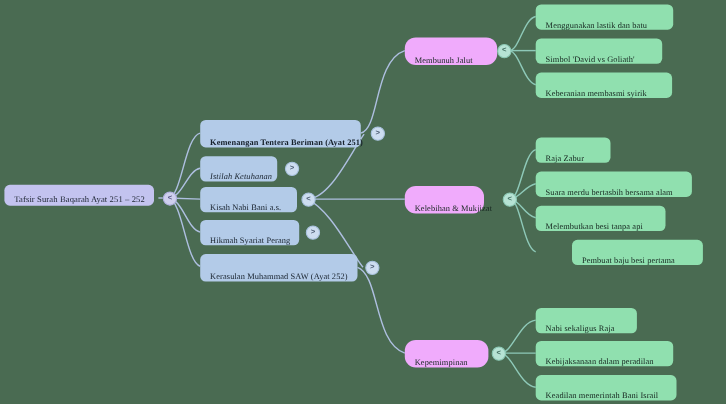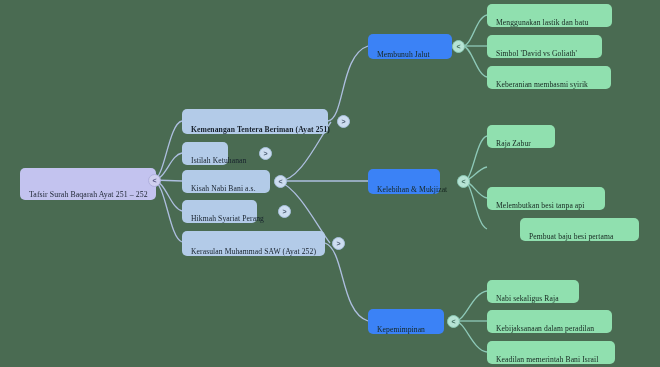--- a/index.html
+++ b/index.html
@@ -43,22 +43,23 @@
   .node.root {
     background: #c3c3ef;
     color: #1b2330;
     font-size: 7.8px;
   }
   .node.l1 {
     background: #b3cbe8;
     color: #16202b;
   }
   .node.l2 {
-    background: #3b82f6;
+    background: #f0abfc;
     color: #15251f;
+    border-radius: 10px;
   }
   .node.leaf {
     background: #90e0af;
     color: #15251f;
   }
   .toggle {
     position: absolute;
     width: 11px;
     height: 11px;
     border-radius: 50%;
@@ -126,49 +127,49 @@
       <path d="M464 181 C 473 180, 477 169, 487 167"></path>
       <path d="M464 181 C 473 182, 477 196, 487 198"></path>
       <path d="M464 181 C 473 182, 476 225, 487 229"></path>
 
       <path d="M455 321 C 466 321, 472 293, 487 291"></path>
       <path d="M455 321 L 487 321"></path>
       <path d="M455 321 C 466 322, 472 350, 487 352"></path>
     </g>
   </svg>
 
-  <div class="node root" style="left:20px; top:168px; width:136px; height:32px;">
+  <div class="node root" style="left:4px; top:168px; width:136px; height:19px;">
     <span>Tafsir Surah Baqarah Ayat 251 – 252</span>
   </div>
   <div class="toggle lav" style="left:148px; top:174px;">
     <span class="chev">&lt;</span>
   </div>
 
   <div class="node l1" style="left:182px; top:109px; width:146px; height:25px;font-weight:bold;">
     <span>Kemenangan Tentera Beriman (Ayat 251)</span>
   </div>
   <div class="toggle blue" style="left:337px; top:115px;">
     <span class="chev">&gt;</span>
   </div>
 
-  <div class="node l1" style="left:182px; top:142px; width:46px; height:23px;">
+  <div class="node l1" style="left:182px; top:142px; width:70px; height:23px;font-style:italic;">
     <span>Istilah Ketuhanan</span>
   </div>
   <div class="toggle blue" style="left:259px; top:147px;">
     <span class="chev">&gt;</span>
   </div>
 
   <div class="node l1" style="left:182px; top:170px; width:88px; height:23px;">
     <span>Kisah Nabi Bani a.s.</span>
   </div>
   <div class="toggle blue" style="left:274px; top:175px;">
     <span class="chev">&lt;</span>
   </div>
 
-  <div class="node l1" style="left:182px; top:200px; width:75px; height:23px;">
+  <div class="node l1" style="left:182px; top:200px; width:90px; height:23px;">
     <span>Hikmah Syariat Perang</span>
   </div>
   <div class="toggle blue" style="left:278px; top:205px;">
     <span class="chev">&gt;</span>
   </div>
 
   <div class="node l1" style="left:182px; top:231px; width:143px; height:25px;">
     <span>Kerasulan Muhammad SAW (Ayat 252)</span>
   </div>
   <div class="toggle blue" style="left:332px; top:237px;">
@@ -202,20 +203,23 @@
   <div class="node leaf" style="left:487px; top:35px; width:115px; height:23px;">
     <span>Simbol 'David vs Goliath'</span>
   </div>
   <div class="node leaf" style="left:487px; top:66px; width:124px; height:23px;">
     <span>Keberanian membasmi syirik</span>
   </div>
 
   <div class="node leaf" style="left:487px; top:125px; width:68px; height:23px;">
     <span>Raja Zabur</span>
   </div>
+  <div class="node leaf" style="left:487px; top:156px; width:142px; height:23px;">
+    <span>Suara merdu bertasbih bersama alam</span>
+  </div>
   <div class="node leaf" style="left:487px; top:187px; width:118px; height:23px;">
     <span>Melembutkan besi tanpa api</span>
   </div>
   <div class="node leaf" style="left:487px; top:218px; width:119px; height:23px;margin-left:33px;">
     <span>Pembuat baju besi pertama</span>
   </div>
 
   <div class="node leaf" style="left:487px; top:280px; width:92px; height:23px;">
     <span>Nabi sekaligus Raja</span>
   </div>

